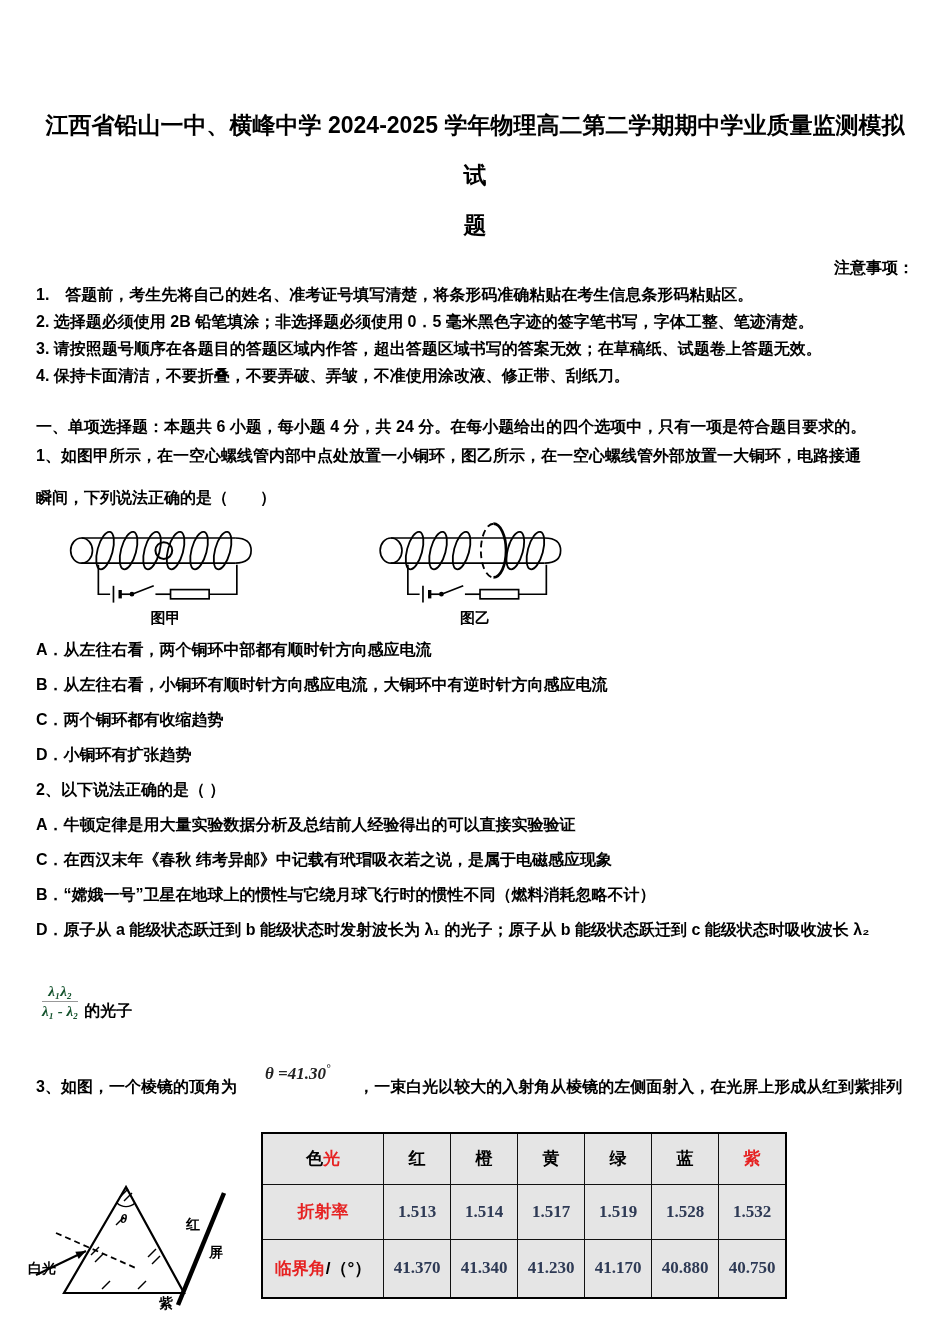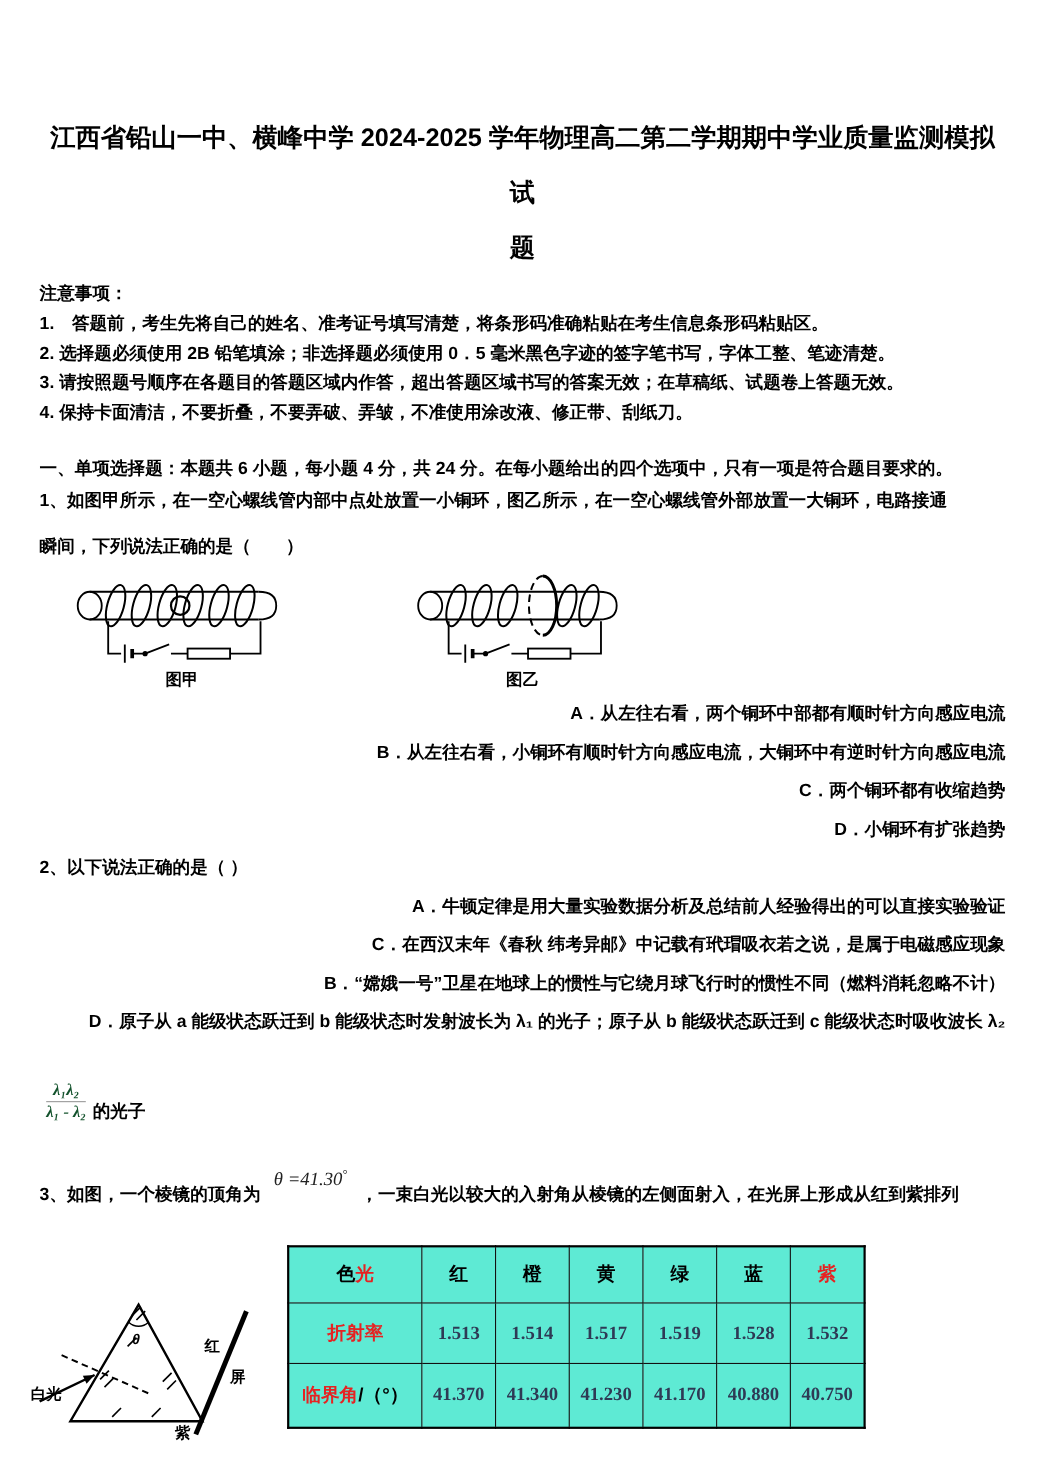--- a/index.html
+++ b/index.html
@@ -3,50 +3,50 @@
 <meta charset="utf-8">
 <style>
   html,body{margin:0;padding:0;background:#888;}
   .page{
     width:950px;height:1344px;background:#ffffff;margin:0 auto;
     font-family:"Liberation Sans","DejaVu Sans",sans-serif;
     color:#000;box-sizing:border-box;padding:0 36px;overflow:hidden;position:relative;
   }
   .title{margin-top:100px;text-align:center;font-size:23px;font-weight:700;line-height:50px;}
   .line{font-size:16px;font-weight:600;line-height:27px;white-space:pre;}
-  .notice-heading{margin-top:4px;}
+  .notice-heading{margin-top:4px;text-align:right;}
   .section-heading{margin-top:24px;font-weight:700;}
   .q-line{margin-top:2px;}
   .q-line2{margin-top:15px;}
-  .option{margin-top:8px;text-align:right;}
+  .option{margin-top:8px;}
   .q2-stem{margin-top:8px;}
   .figures-row{display:flex;align-items:flex-start;margin-top:6px;margin-left:12px;}
   .figure{display:flex;flex-direction:column;align-items:center;}
   .figure-right{margin-left:78px;}
   .fig-label{font-size:15px;font-weight:600;margin-top:-2px;}
   .cont-line{margin-top:40px;}
   .q3-line{margin-top:44px;}
   .q3-line2{margin-top:24px;}
   .frac{
     display:inline-block;text-align:center;font-family:"Liberation Serif","DejaVu Serif",serif;
     font-style:italic;color:#14532d;font-size:15px;line-height:1.15;margin:0 6px;vertical-align:baseline;
   }
   .frac-num{display:block;border-bottom:1.5px solid #999;padding:0 5px 1px;}
   .frac-den{display:block;padding-top:1px;}
   .theta{
-    display:inline-block;position:relative;top:-13px;margin:0 12px;
-    font-family:"Liberation Serif","DejaVu Serif",serif;font-style:italic;color:#222;font-size:17px;font-weight:400;
+    display:inline-block;position:relative;top:-13px;margin:0 28px;
+    font-family:"Liberation Serif","DejaVu Serif",serif;font-style:italic;color:#222;font-size:17px;font-weight:700;
   }
   .theta sup{font-size:11px;}
   .bottom-row{display:flex;align-items:flex-end;margin-top:32px;}
   .prism-wrap{width:205px;flex:0 0 205px;margin-left:-8px;margin-bottom:-16px;}
   table.optics{border-collapse:collapse;margin-left:28px;}
   table.optics td{
     border:1.6px solid #111;text-align:center;vertical-align:middle;
-    font-size:17px;font-weight:600;background:#5eead4;
+    font-size:17px;font-weight:600;background:#e5e5e5;
   }
   table.optics{border:2.2px solid #000;}
   td.lbl{width:118px;height:48px;}
   td.col{width:64px;}
   td.r2{height:52px;}
   td.r3{height:55px;}
   .red{color:var(--accent-red,#e62222);}
   .val{font-family:"Liberation Serif","DejaVu Serif",serif;color:var(--num-blue,#2e3a55);font-size:18px;font-weight:600;}
   svg text{font-family:"Liberation Sans","DejaVu Sans",sans-serif;font-weight:700;}
 </style>

